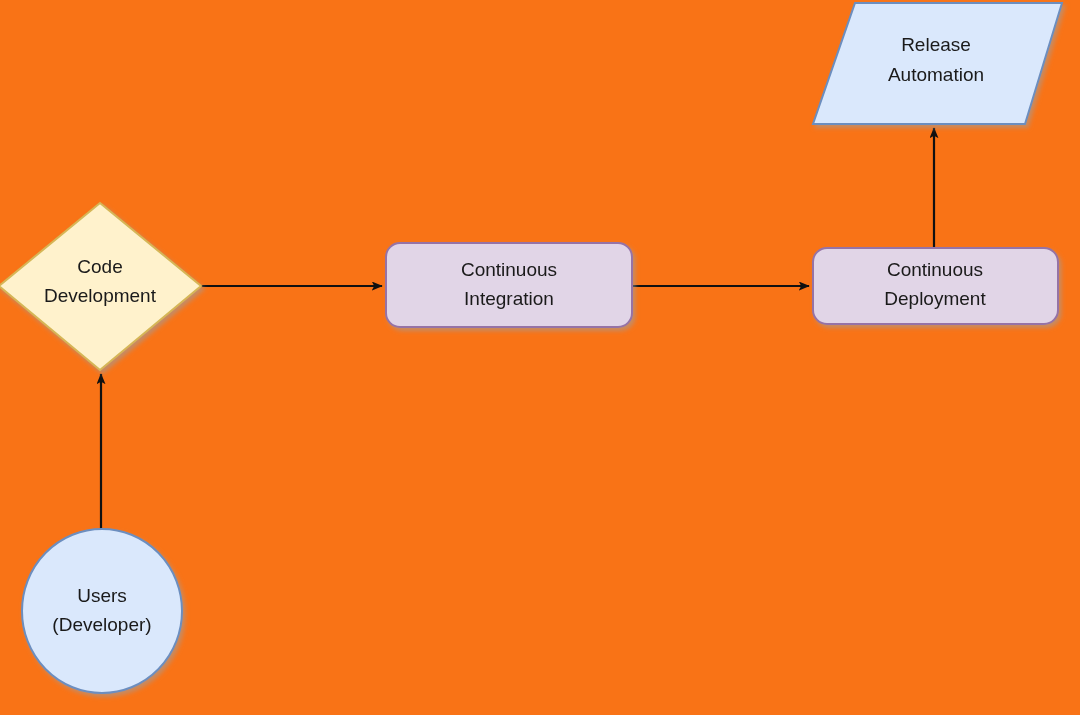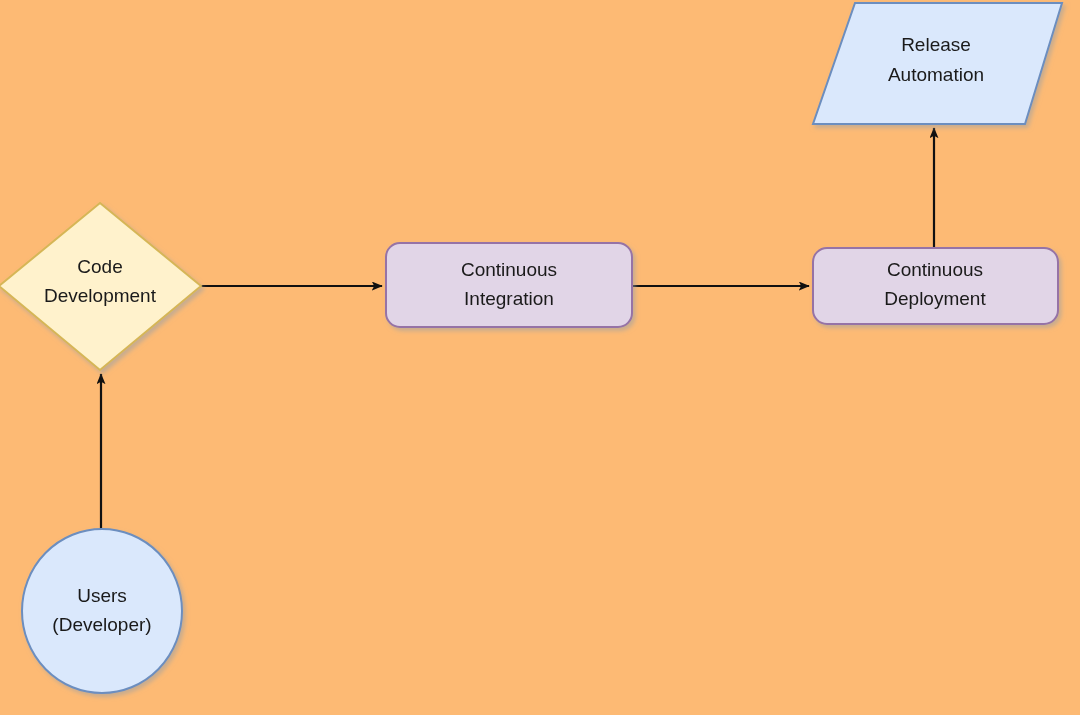--- a/index.html
+++ b/index.html
@@ -39,21 +39,21 @@
     stroke-width: 2.2;
     fill: none;
   }
   .shape {
     stroke-width: 2;
   }
 </style>
 </head>
 <body>
 
-<div id="canvas" style="background: #fdba74;">
+<div id="canvas" style="background: #f97316;">
   <svg id="diagram-svg" viewBox="0 0 1080 715" xmlns="http://www.w3.org/2000/svg">
     <defs>
       <marker id="arrowhead" markerWidth="11" markerHeight="9" refX="10.2" refY="4.5" orient="auto" markerUnits="userSpaceOnUse">
         <path d="M0,0 L11,4.5 L0,9 L2.4,4.5 Z" fill="#111111"></path>
       </marker>
       <filter id="softshadow" x="-30%" y="-30%" width="180%" height="180%">
         <feDropShadow dx="2.5" dy="3" stdDeviation="2.2" flood-color="#9aa0a6" flood-opacity="0.55"></feDropShadow>
       </filter>
     </defs>
 

